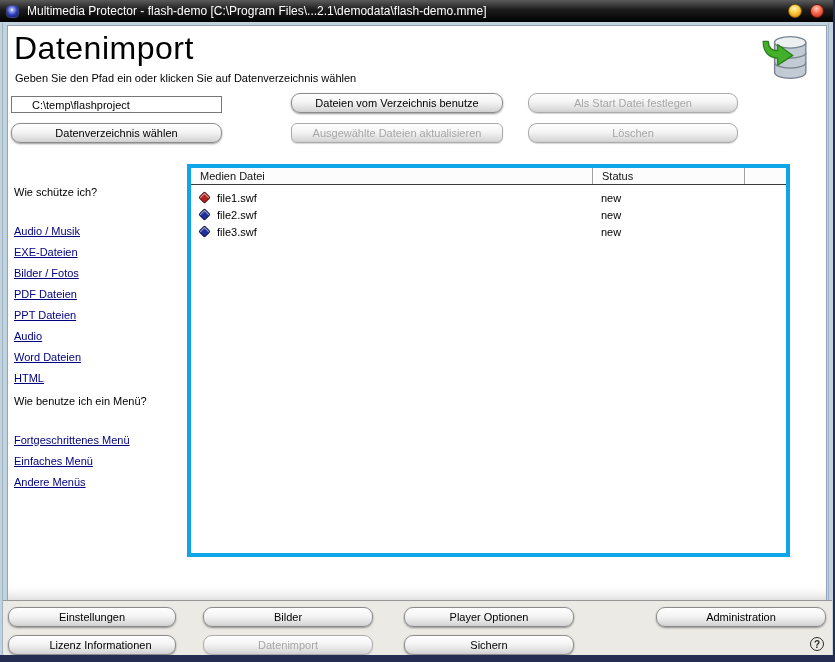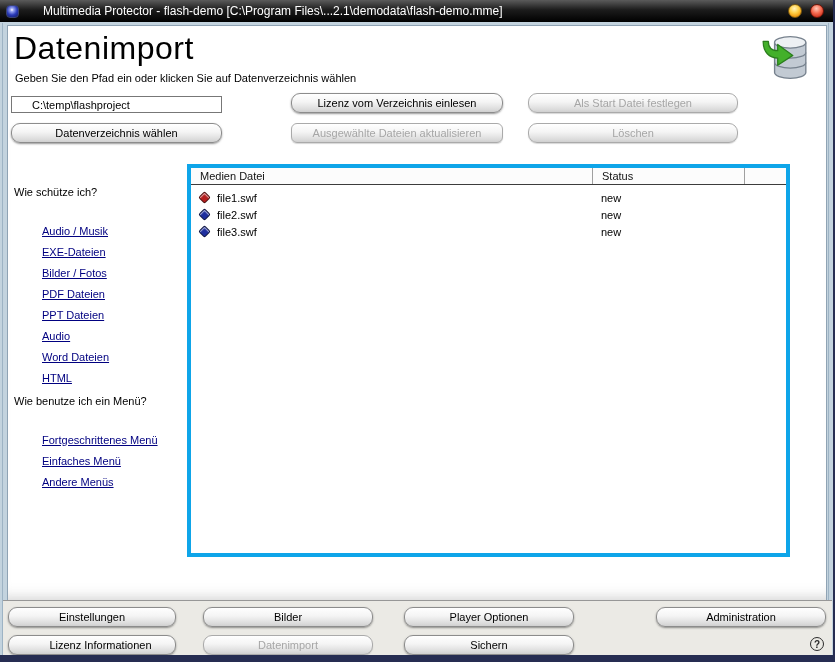--- a/index.html
+++ b/index.html
@@ -6,21 +6,21 @@
   body { font-family:"Liberation Sans", sans-serif; background:#d7dde2; }
   .window { position:relative; width:835px; height:662px; background:#c3d3de; overflow:hidden; }
 
   
   .titlebar { position:absolute; left:0; top:0; width:100%; height:22px;
     background:linear-gradient(180deg,#5b5b5b 0%,#1c1c1c 45%,#000 100%);
     display:flex; align-items:center; padding-left:6px; }
   .app-icon { width:13px; height:13px; border-radius:4px; flex:0 0 auto;
     background:radial-gradient(circle at 45% 35%, #ffffff 0%, #9aa6f2 18%, #2a3bb8 55%, #0c1560 100%);
     border:1px solid #3a4370; }
-  .titlebar-title { color:#fff; font-size:12px; margin-left:24px; white-space:nowrap; }
+  .titlebar-title { color:#fff; font-size:12px; margin-left:8px; white-space:nowrap; }
   .tb-circle { position:absolute; top:4px; width:14px; height:14px; border-radius:50%; cursor:pointer; }
   .tb-min { right:33px; background:radial-gradient(circle at 45% 30%, #fff3c0, #ffd24a 40%, #f09b10 75%, #b86e00); border:1px solid #7c5a10; }
   .tb-close { right:11px; background:radial-gradient(circle at 45% 30%, #ffc9b8, #f4694f 45%, #d03520 80%, #8f1505); border:1px solid #6e1408; }
 
   
   .frame-line { position:absolute; top:23px; width:1px; height:632px; background:#9db3c4; }
   .frame-line.left { left:2px; } .frame-line.right { right:6px; }
   .right-edge { position:absolute; right:0; top:0; width:2px; height:662px; background:#262d52; }
   .bottom-bar { position:absolute; left:0; bottom:0; width:835px; height:7px; background:#262d52; }
 
@@ -44,21 +44,21 @@
   .b-choose  { left:3px;   top:97px; width:211px; }
   .b-read    { left:283px; top:67px; width:212px; }
   .b-update  { left:283px; top:97px; width:212px;border-radius:6px; }
   .b-start   { left:520px; top:67px; width:210px; }
   .b-delete  { left:520px; top:97px; width:210px; }
 
   
   .sidebar { position:absolute; left:6px; top:160px; width:172px; font-size:11px; }
   .sb-heading { line-height:13px; margin-bottom:26px; color:#000; }
   .sb-heading.second { margin-top:11px; }
-  .sb-link { display:block; color:#000080; text-decoration:underline; line-height:12px; margin-bottom:9px; cursor:pointer;margin-left:28px; }
+  .sb-link { display:block; color:#000080; text-decoration:underline; line-height:12px; margin-bottom:9px; cursor:pointer; }
 
   
   .table { position:absolute; left:179px; top:138px; width:603px; height:393px;
     border:4px solid #0ea5e9; background:#fff; }
   .thead { display:flex; height:17px; border-bottom:1px solid #3c3c3c; background:#fcfcfc; font-size:11px; color:#111; }
   .th { display:flex; align-items:center; padding-left:9px; }
   .th-file { width:401px; } .th-status { width:152px; border-left:1px solid #a0a0a0; }
   .th-extra { flex:1; border-left:1px solid #a0a0a0; }
   .tbody { padding-top:4px; }
   .trow { display:flex; height:17px; align-items:center; font-size:11px; color:#000; cursor:default; }
@@ -108,21 +108,21 @@
       <path d="M14,9 v29 a15,5.5 0 0 0 30,0 v-29" fill="#c2cad3" stroke="#76818d" stroke-width="1.3"></path>
       <path d="M14,18.6 a15,5.5 0 0 0 30,0" fill="none" stroke="#76818d" stroke-width="1.2"></path>
       <path d="M14,28.2 a15,5.5 0 0 0 30,0" fill="none" stroke="#76818d" stroke-width="1.2"></path>
       <ellipse cx="29" cy="9" rx="15" ry="5.5" fill="#edf0f3" stroke="#76818d" stroke-width="1.3"></ellipse>
       <path d="M3,8 C3,18.5 9,24 17,24 L17,31 L31.5,21.5 L17,11 L17,17 C11,17 8,14.5 8,8 Z" fill="#43b02a" stroke="#2a7d1c" stroke-width="1.2" stroke-linejoin="round"></path>
     </svg>
 
     <input class="path-input" type="text" value="C:\temp\flashproject" style="">
 
     <div class="btn b-choose">Datenverzeichnis wählen</div>
-    <div class="btn b-read">Lizenz vom Verzeichnis einlesen</div>
+    <div class="btn b-read">Dateien vom Verzeichnis benutze</div>
     <div class="btn b-update disabled">Ausgewählte Dateien aktualisieren</div>
     <div class="btn b-start disabled">Als Start Datei festlegen</div>
     <div class="btn b-delete disabled">Löschen</div>
 
     <div class="sidebar">
       <div class="sb-heading">Wie schütze ich?</div>
       <a class="sb-link">Audio / Musik</a>
       <a class="sb-link">EXE-Dateien</a>
       <a class="sb-link">Bilder / Fotos</a>
       <a class="sb-link">PDF Dateien</a>

